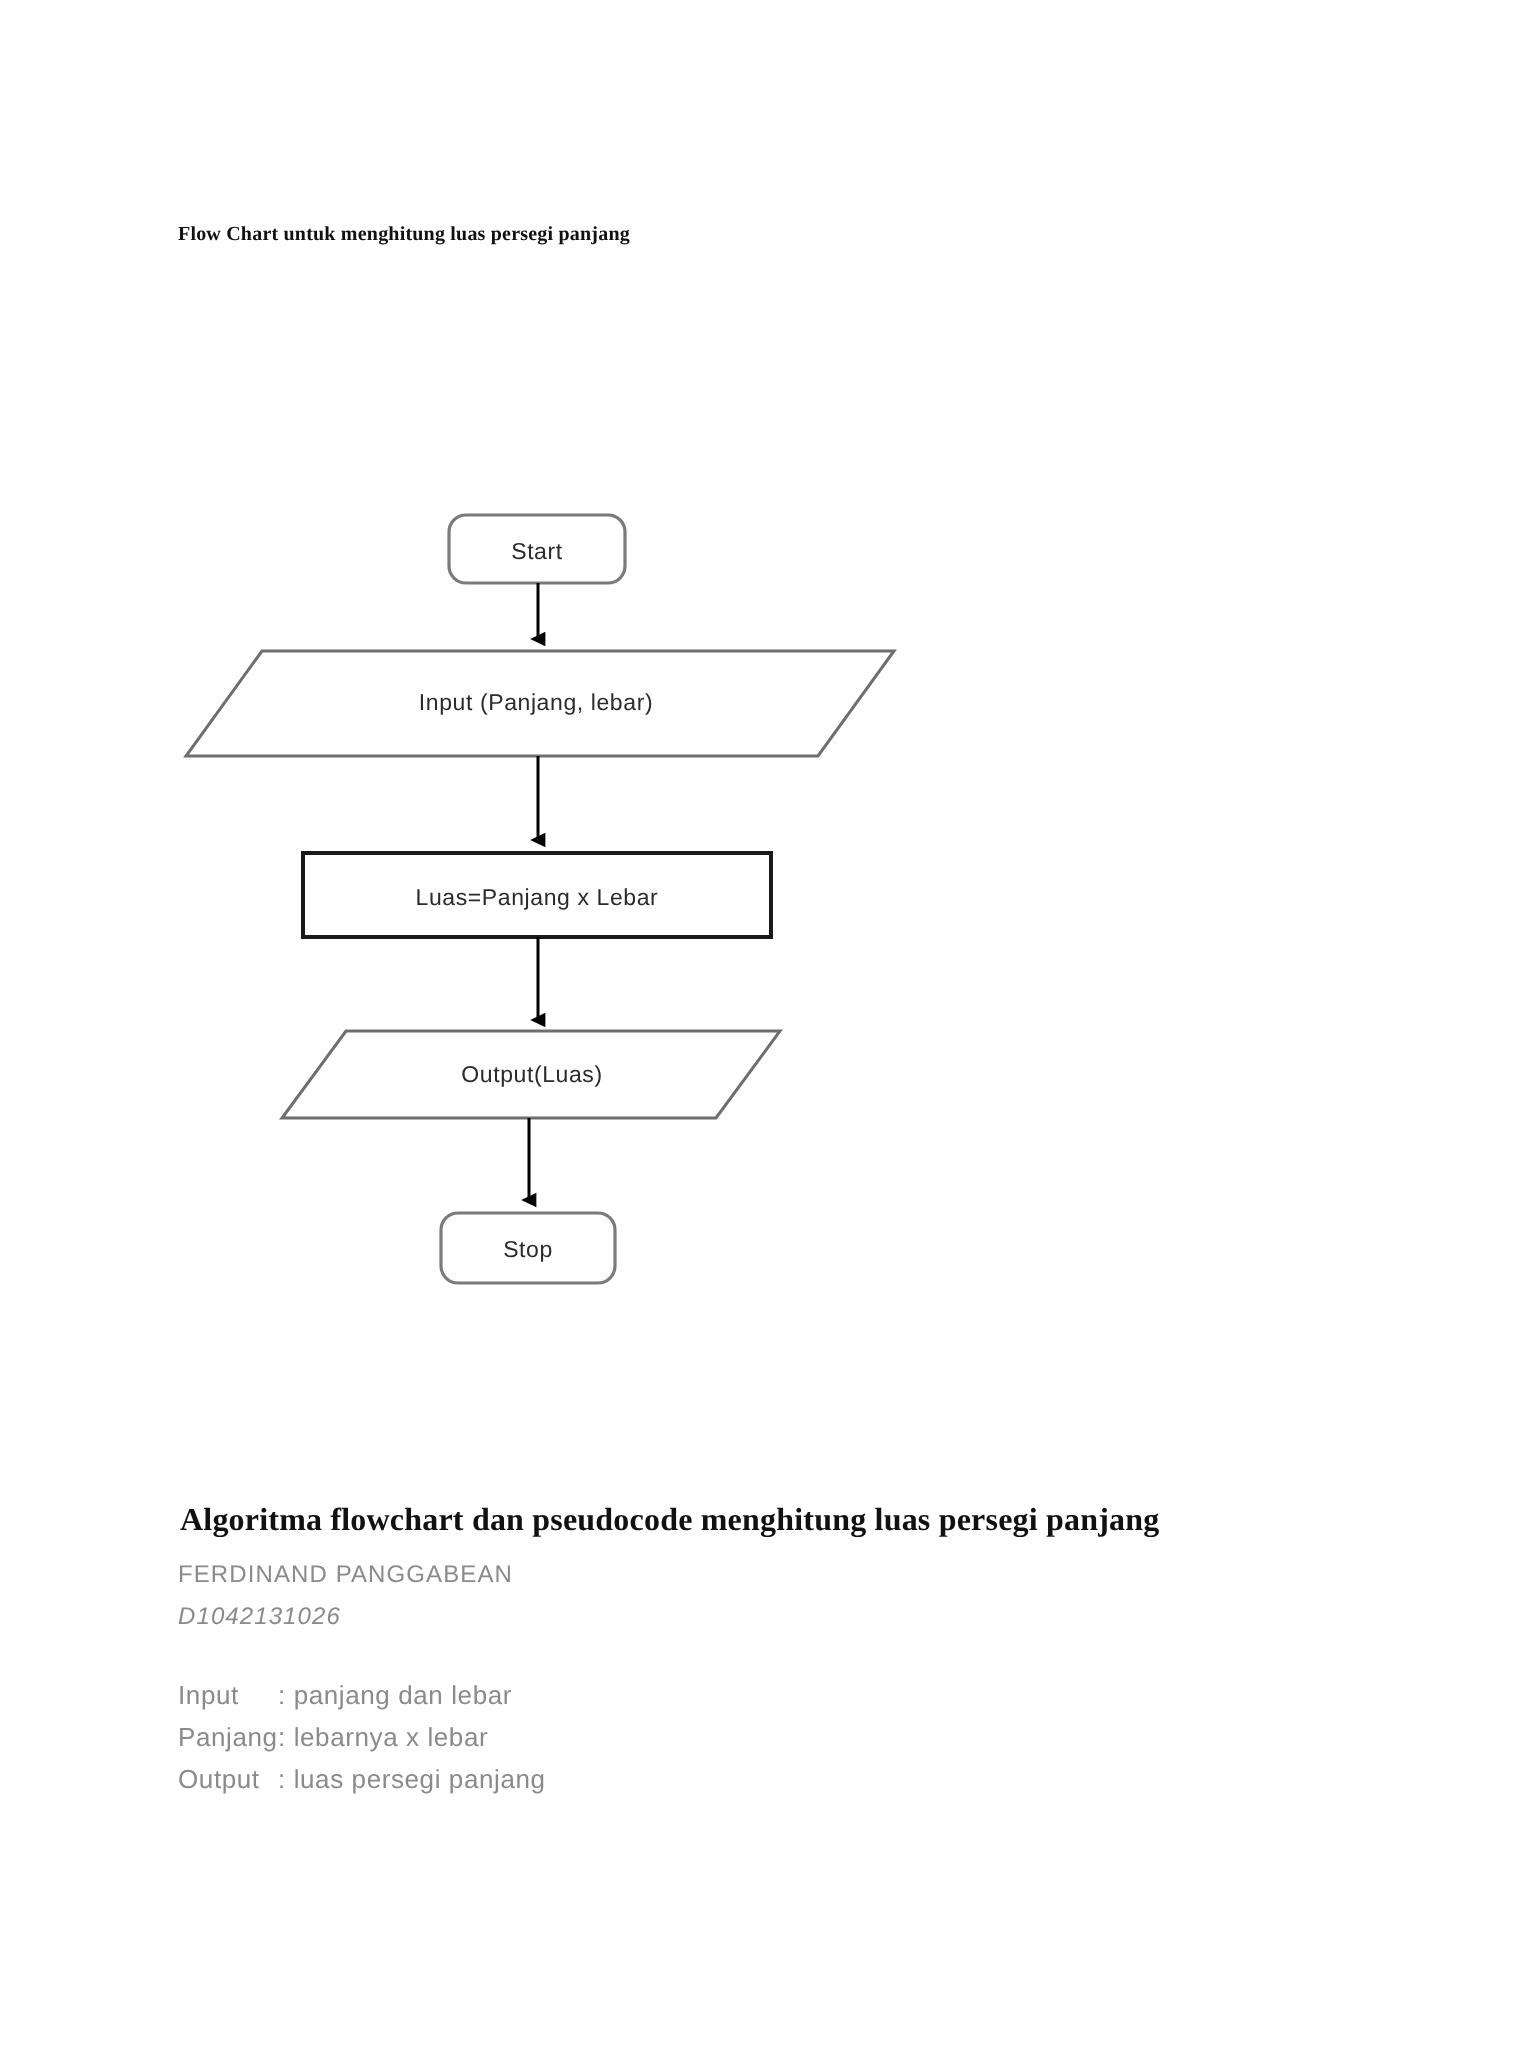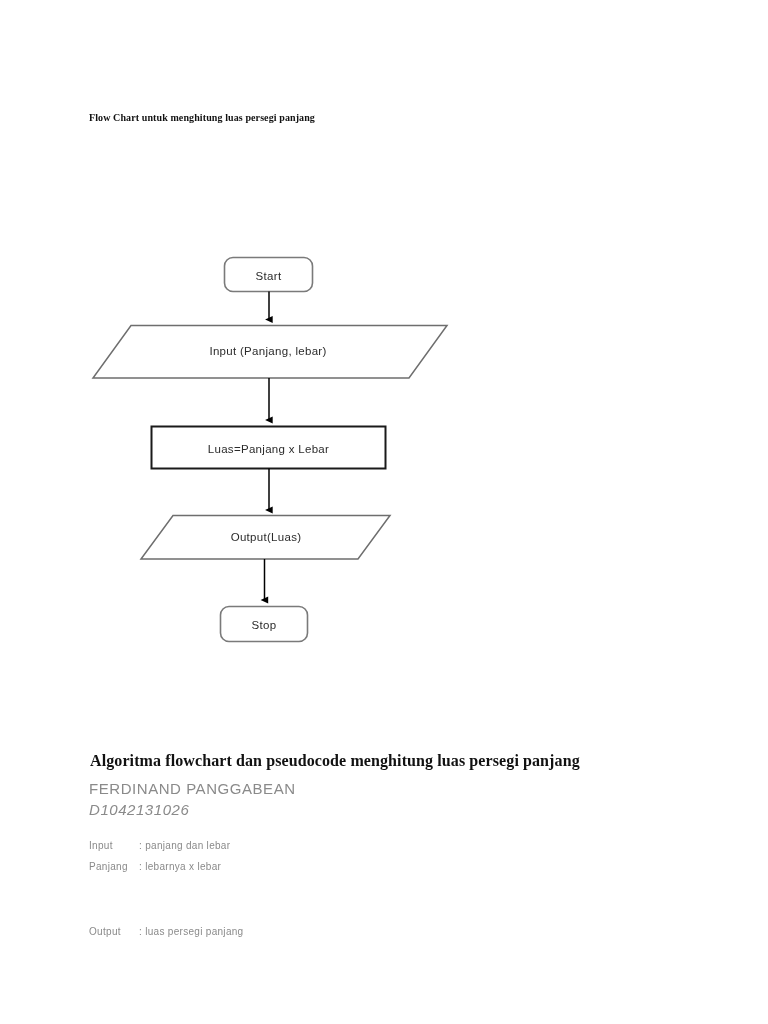--- a/index.html
+++ b/index.html
@@ -72,40 +72,40 @@
     font-family: "Liberation Sans", sans-serif;
     font-size: 11.5px;
     fill: #2b2b2b;
     letter-spacing: 0.3px;
   }
 
   
   .info-line {
     position: absolute;
     font-family: "Liberation Sans", sans-serif;
-    font-size: 15px;
+    font-size: 12px;
     color: #8a8a8a;
     white-space: nowrap;
     letter-spacing: 0.55px;
   }
   #author-name { left: 89px; top: 780px; }
   #author-id   { left: 89px; top: 801px; font-style: italic; }
 
   .io-row {
     position: absolute;
     left: 89px;
     font-family: "Liberation Sans", sans-serif;
-    font-size: 10px;
+    font-size: 13px;
     color: #8a8a8a;
     white-space: nowrap;
     letter-spacing: 0.3px;
   }
   #io-input  { top: 840px; }
   #io-proses { top: 861px; }
-  #io-output { top: 926px; }
+  #io-output { top: 882px; }
   .io-row .io-key {
     display: inline-block;
     width: 50px;
   }
 </style>
 </head>
 <body>
 
 <div class="page">
 

